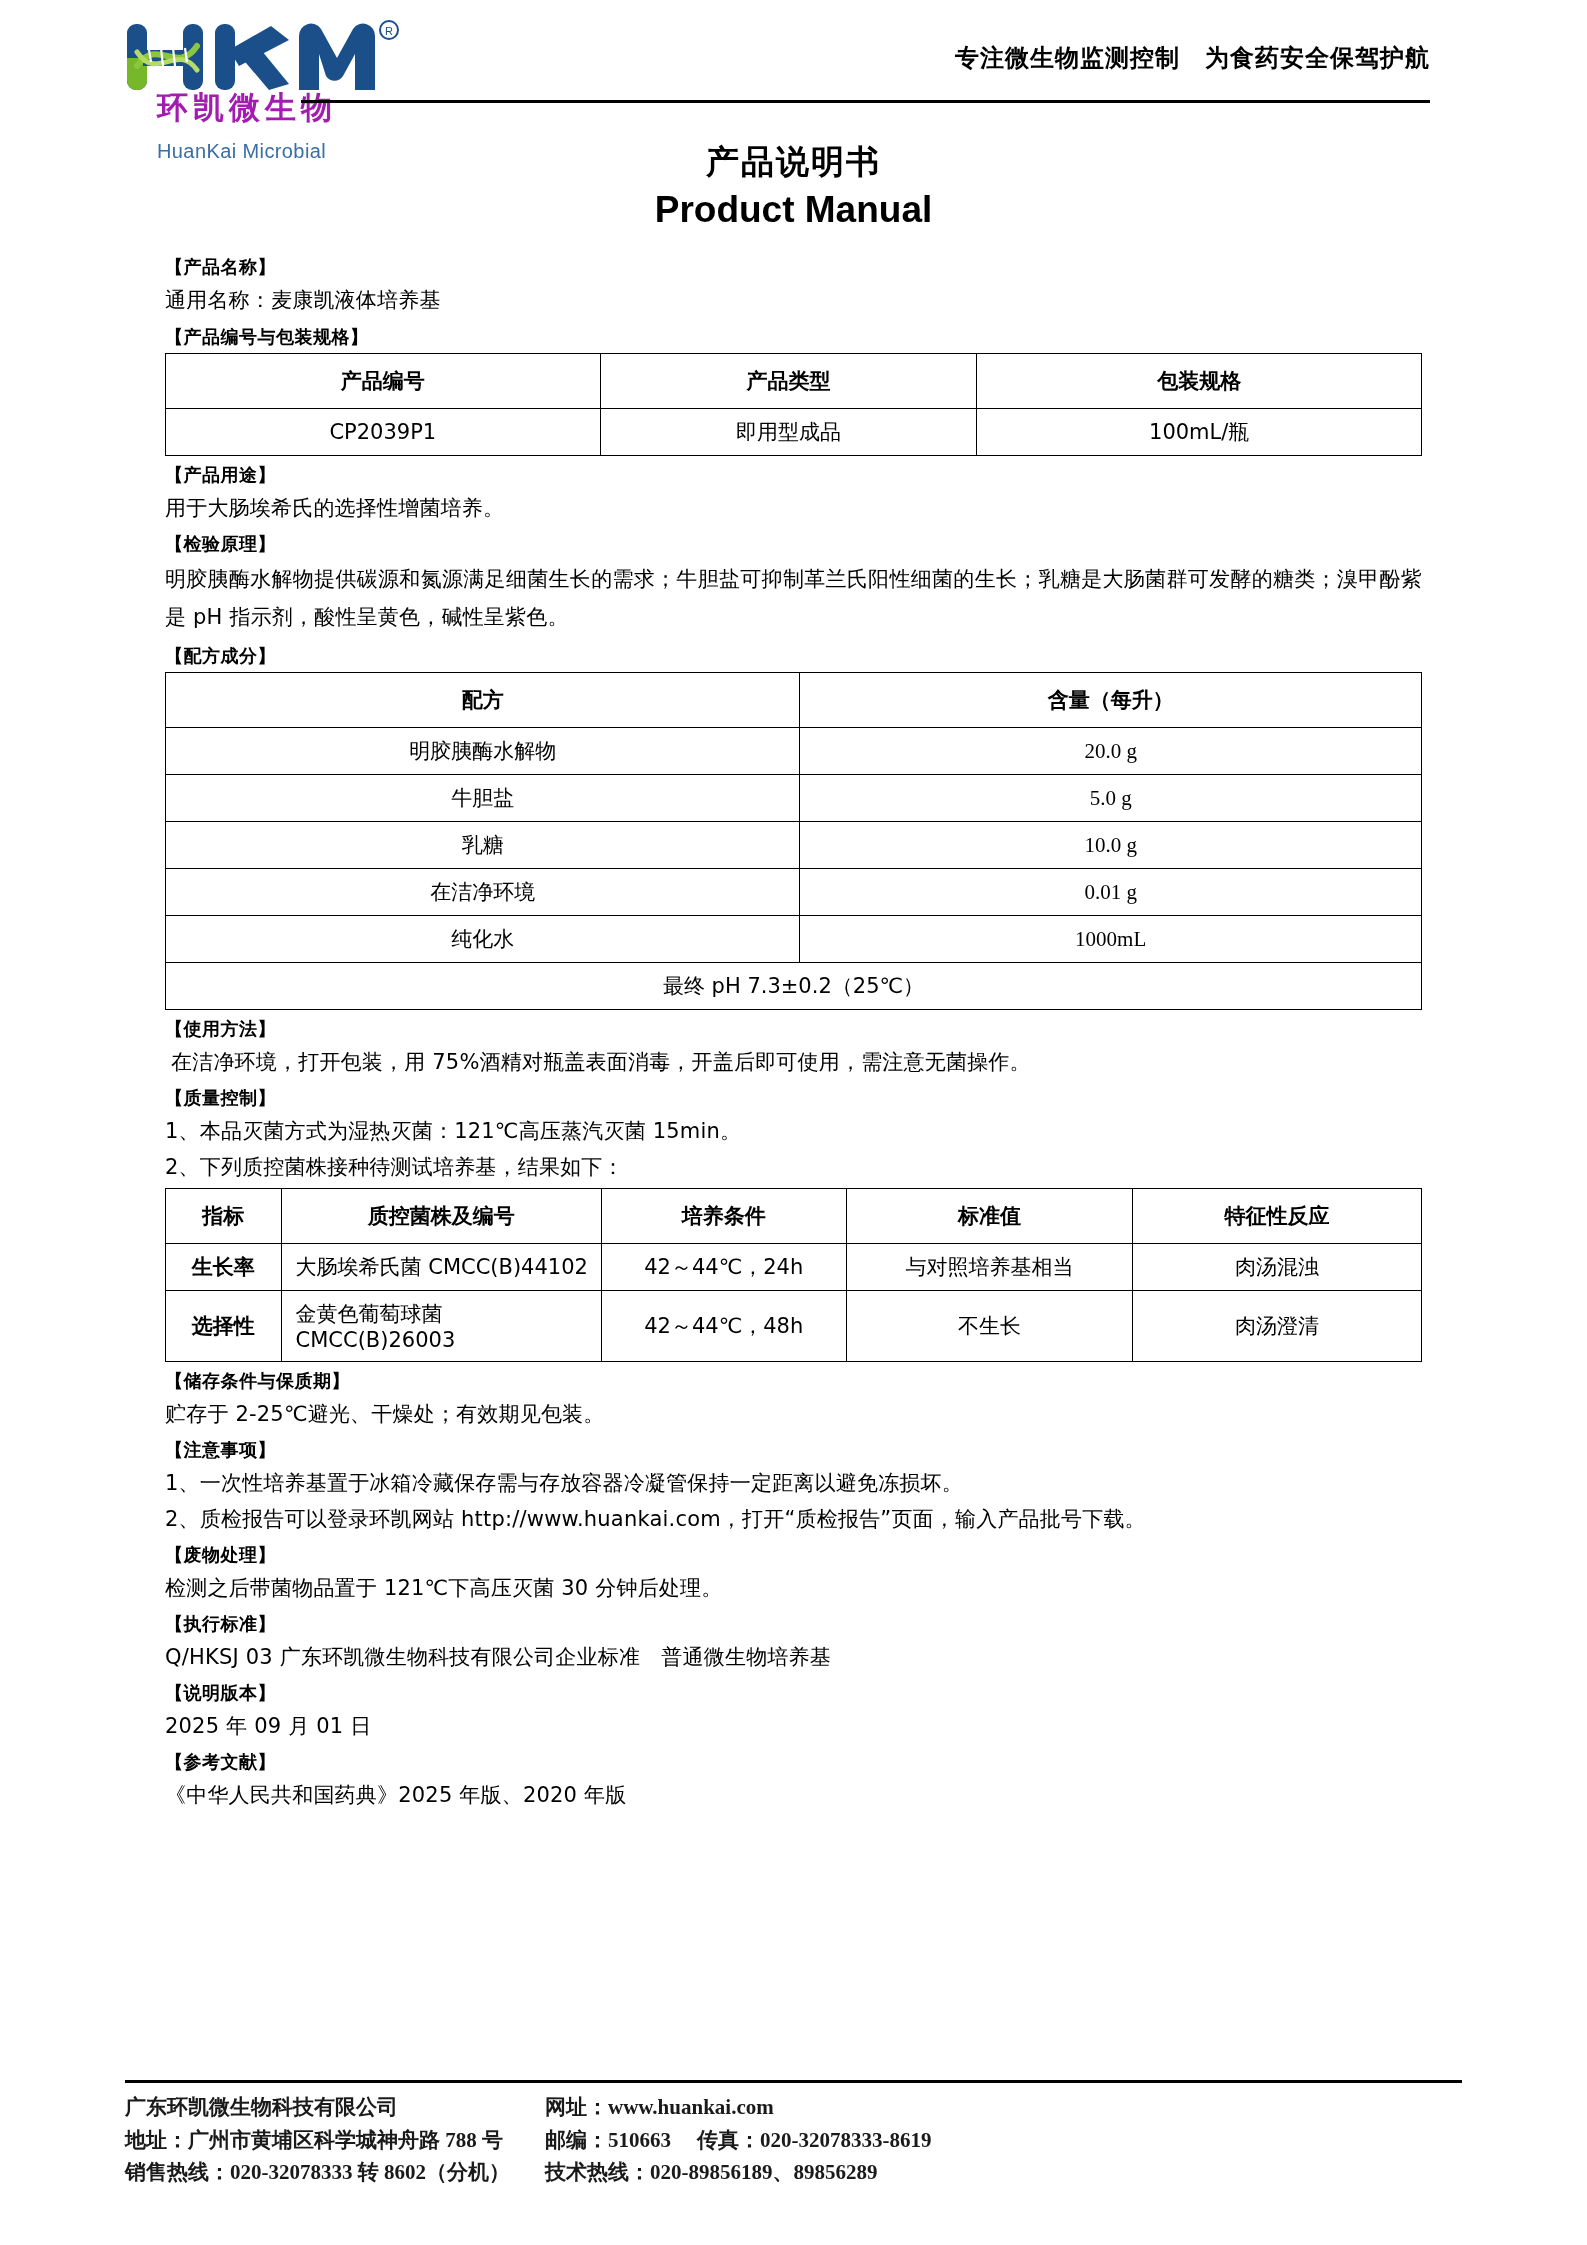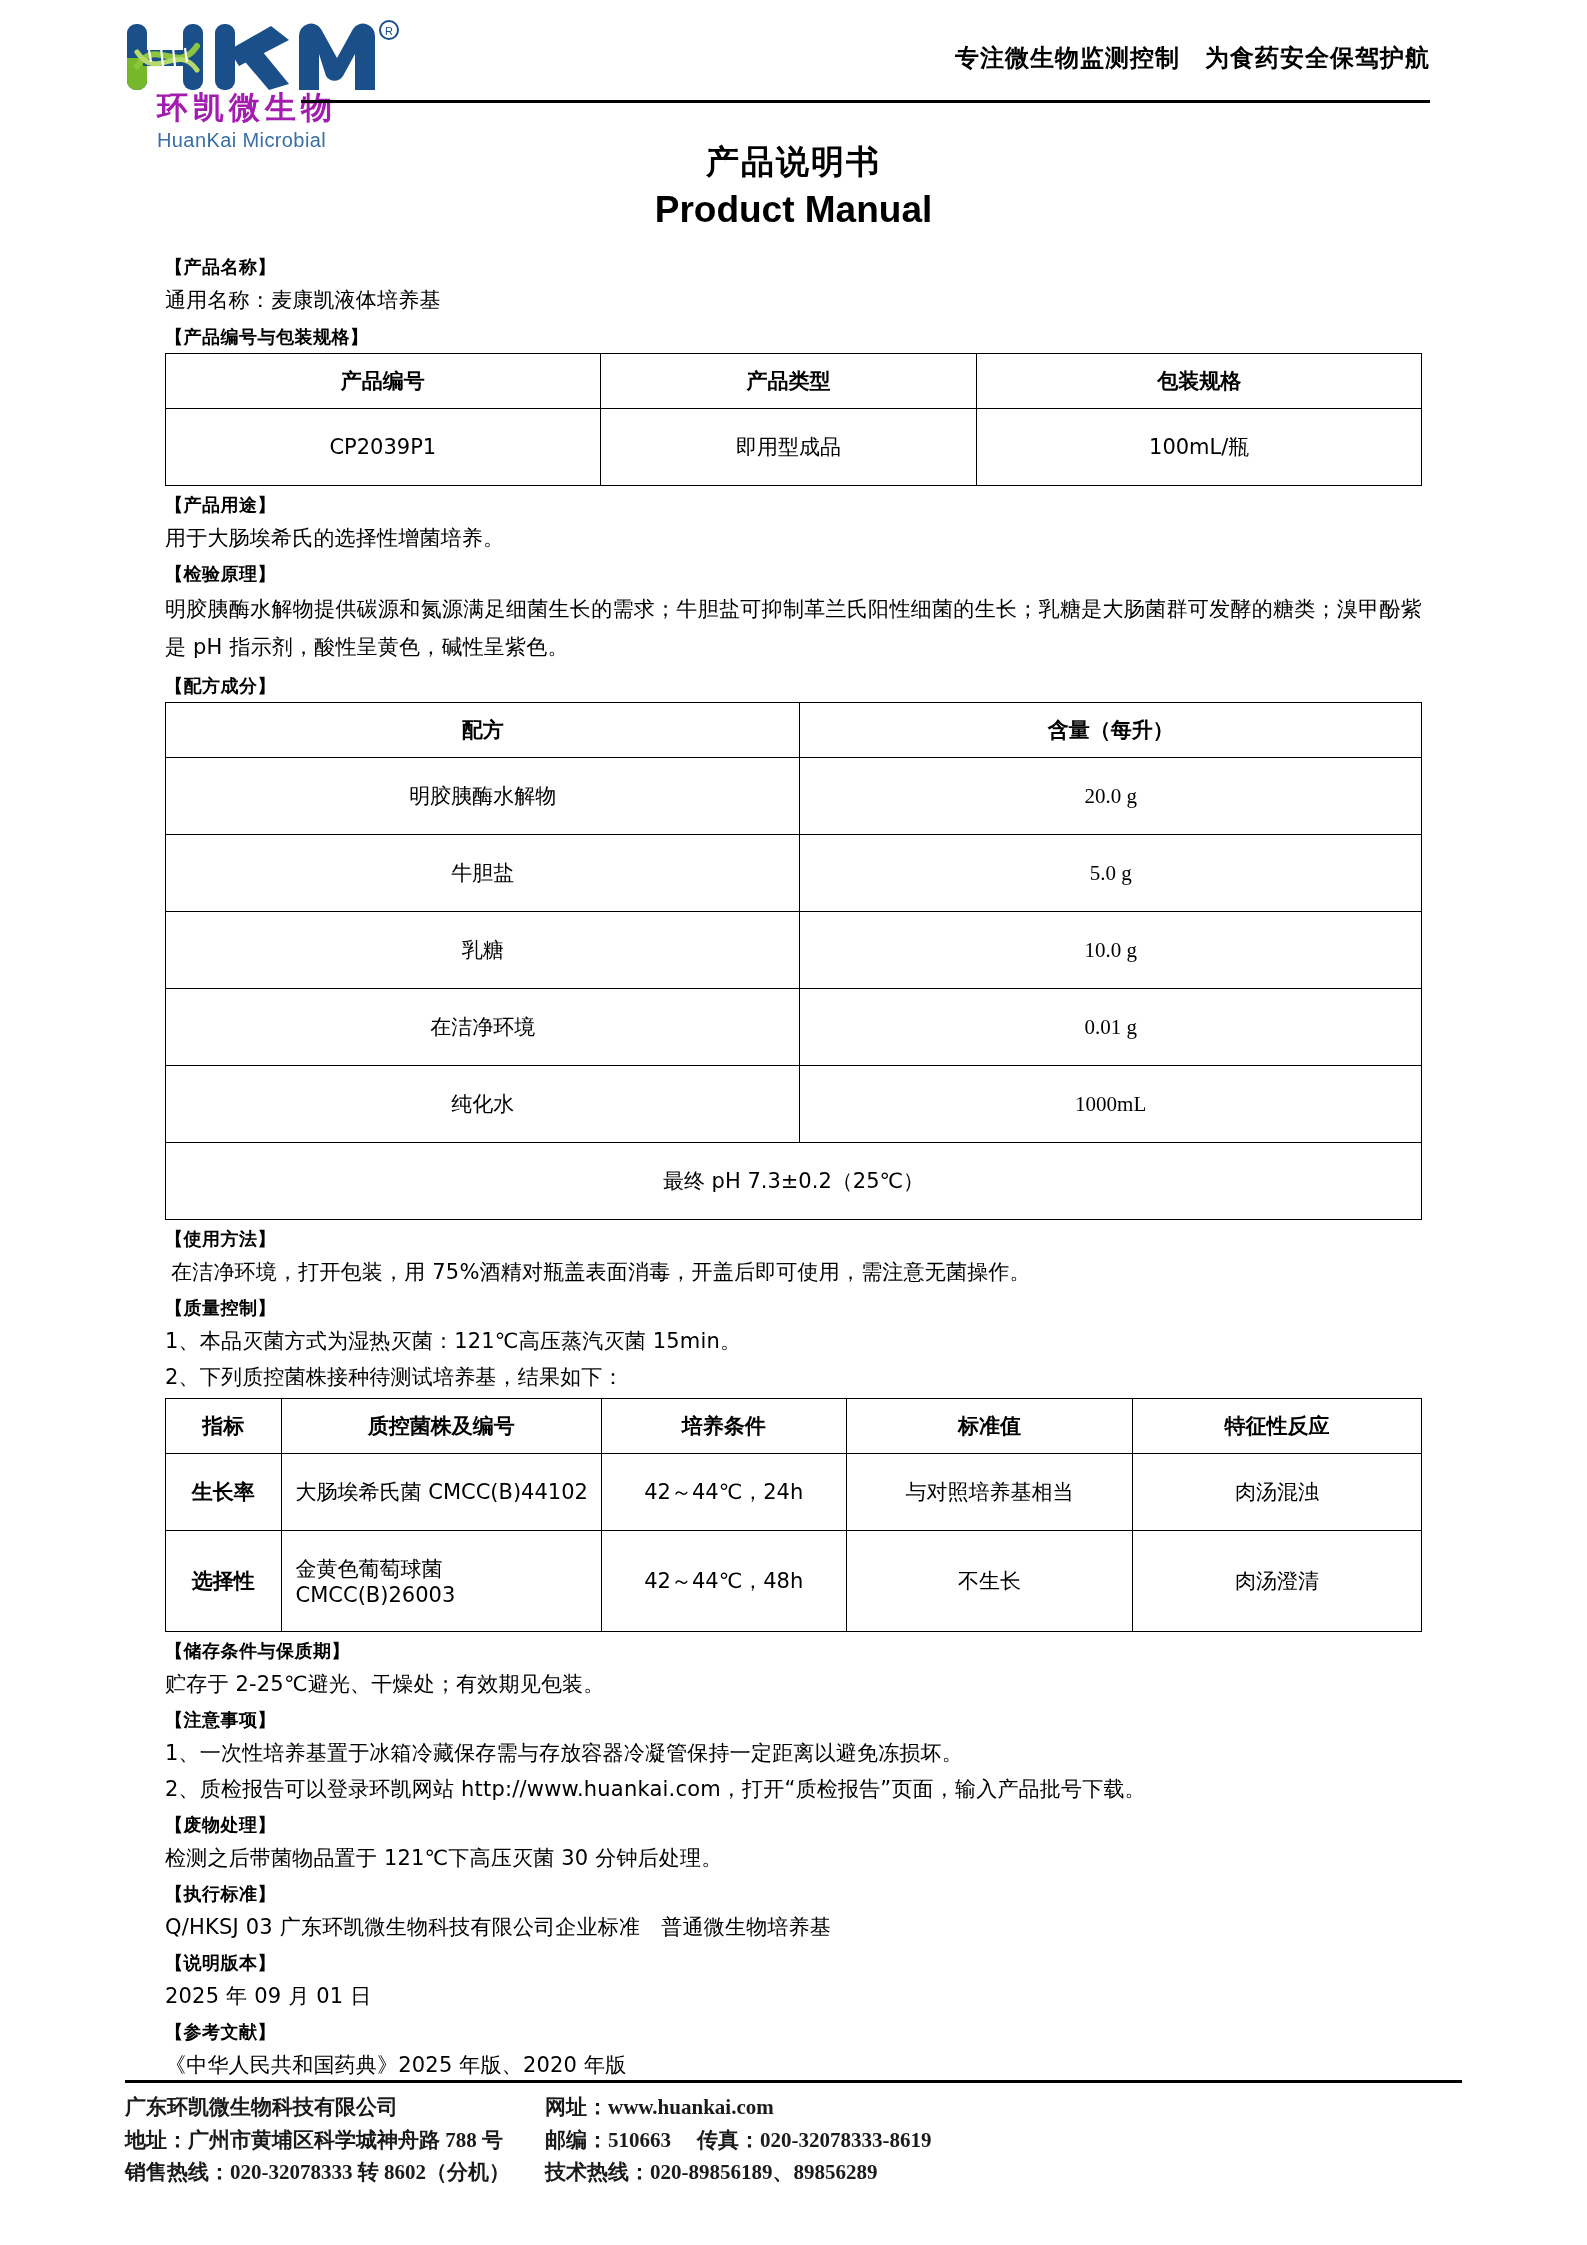--- a/index.html
+++ b/index.html
@@ -52,21 +52,21 @@
     line-height: 1;
     margin-top: -4px;
     margin-left: 34px;
   }
   .logo-en {
     font-family: "Liberation Sans", sans-serif;
     font-size: 20px;
     color: #3a6ea5;
     letter-spacing: 0.4px;
     line-height: 1;
-    margin-top: 7px;
+    margin-top: 18px;
     margin-left: 34px;
   }
   .header-slogan {
     position: absolute;
     right: 0;
     top: 42px;
     font-family: "DejaVu Sans", "Liberation Sans", sans-serif;
     font-size: 24px;
     font-weight: 600;
     letter-spacing: 1px;
@@ -130,21 +130,21 @@
   table.doc {
     border-collapse: collapse;
     width: 100%;
     margin: 4px 0 4px 0;
     table-layout: fixed;
   }
   table.doc td, table.doc th {
     border: 1.5px solid #000;
     font-family: "DejaVu Sans", "Liberation Sans", sans-serif;
     font-size: 21px;
-    padding: 24px 8px;
+    padding: 9px 8px;
     text-align: center;
     vertical-align: middle;
   }
   table.doc th {
     font-weight: bold;
     padding: 13px 8px;
   }
 
   
   .t-spec col.c1 { width: 34.6%; }

